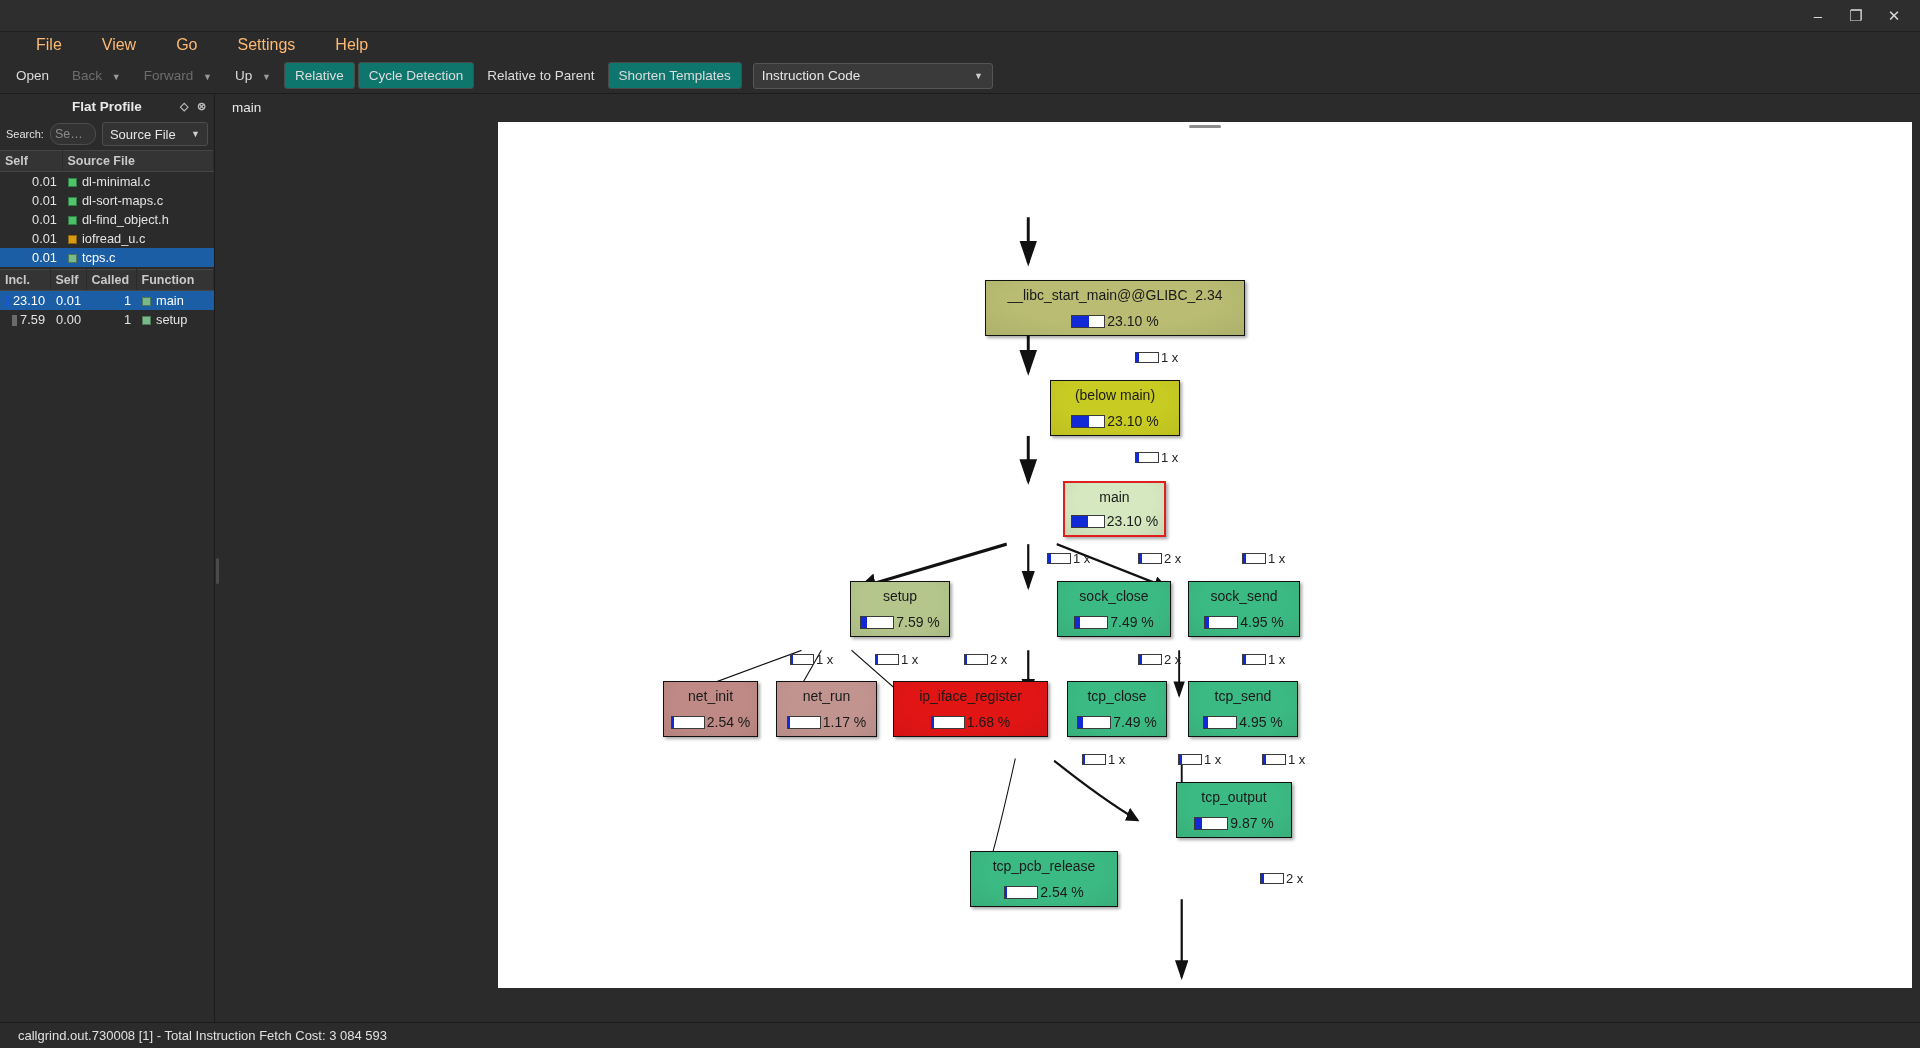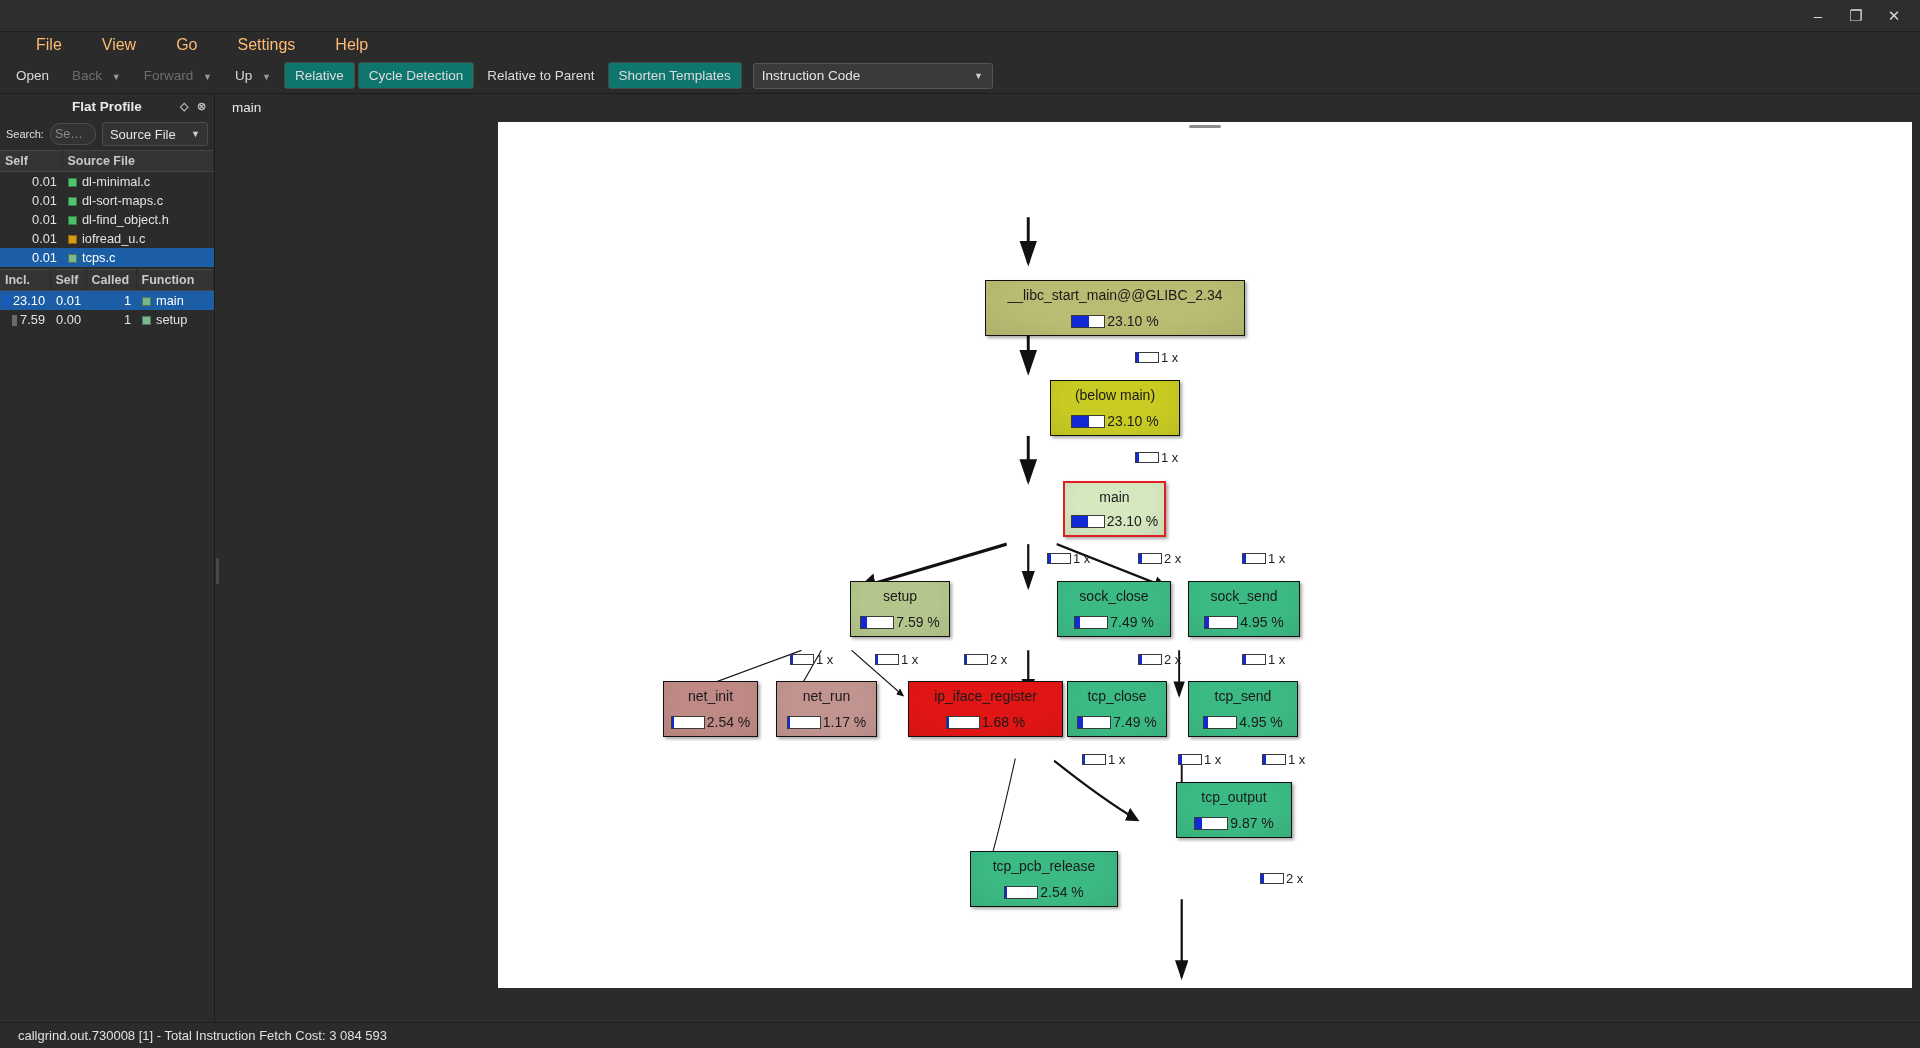--- a/index.html
+++ b/index.html
@@ -384,21 +384,21 @@
               <div class="ct"><span class="gauge">
                   <b style="width:6%"></b>
                 </span>2.54 %</div>
             </div>
             <div class="node" style="left: 278px; top: 559px; width: 101px; height: 56px; background: radial-gradient(at 50% 35%, rgb(194, 148, 144) 0%, rgb(194, 148, 144) 55%, rgba(0, 0, 0, 0.1) 130%), rgb(194, 148, 144);">
               <div class="nm">net_run</div>
               <div class="ct"><span class="gauge">
                   <b style="width:6%"></b>
                 </span>1.17 %</div>
             </div>
-            <div class="node" style="left: 410px; top: 559px; width: 155px; height: 56px; background: radial-gradient(at 50% 35%, rgb(226, 21, 21) 0%, rgb(226, 21, 21) 55%, rgba(0, 0, 0, 0.1) 130%), rgb(226, 21, 21);">
+            <div class="node" style="left: 395px; top: 559px; width: 155px; height: 56px; background: radial-gradient(at 50% 35%, rgb(226, 21, 21) 0%, rgb(226, 21, 21) 55%, rgba(0, 0, 0, 0.1) 130%), rgb(226, 21, 21);">
               <div class="nm">ip_iface_register</div>
               <div class="ct"><span class="gauge">
                   <b style="width:6%"></b>
                 </span>1.68 %</div>
             </div>
             <div class="node" style="left: 569px; top: 559px; width: 100px; height: 56px; background: radial-gradient(at 50% 35%, rgb(60, 186, 131) 0%, rgb(60, 186, 131) 55%, rgba(0, 0, 0, 0.1) 130%), rgb(60, 186, 131);">
               <div class="nm">tcp_close</div>
               <div class="ct"><span class="gauge">
                   <b style="width:16.478%"></b>
                 </span>7.49 %</div>

